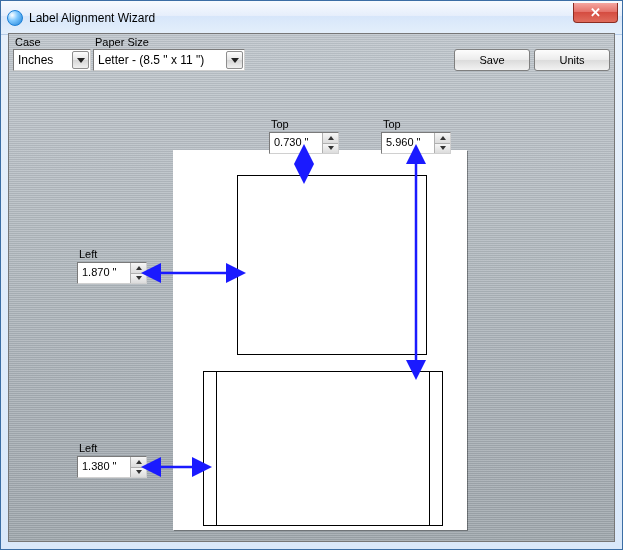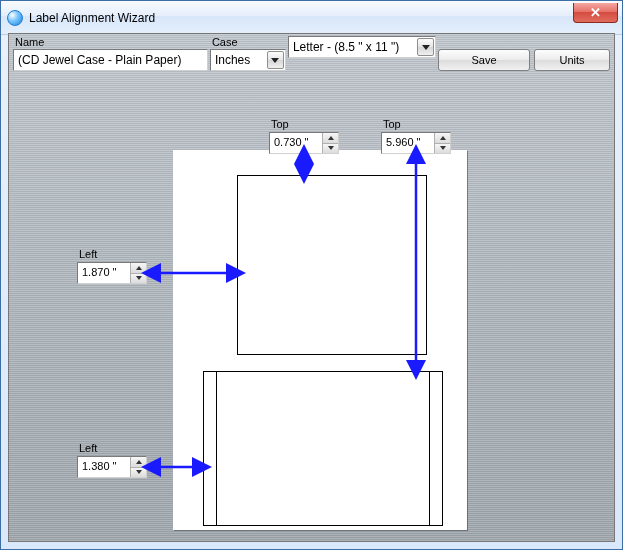--- a/index.html
+++ b/index.html
@@ -169,47 +169,44 @@
     <div class="title">Label Alignment Wizard</div>
     <div class="close-btn">
       <span>✕</span>
     </div>
   </div>
 
   <div class="content">
 
     <div class="toolbar-row">
 
-      <div class="toolbar-group" style="width:200px">
-        <div class="toolbar-label">Name</div>
-        <input class="text-input" value="(CD Jewel Case - Plain Paper)" style="">
-      </div>
 
       <div class="toolbar-group" style="width:78px">
         <div class="toolbar-label">Case</div>
         <div class="combo">
           <span>Inches</span>
           <div class="combo-btn">
               <div class="tri-down"></div>
             </div>
         </div>
       </div>
 
       <div class="toolbar-group" style="width:152px">
+        <div class="toolbar-label">Paper Size</div>
         <div class="combo">
           <span>Letter - (8.5 " x 11 ")</span>
           <div class="combo-btn">
               <div class="tri-down"></div>
             </div>
         </div>
       </div>
 
       <div class="toolbar-group" style="justify-content:flex-end;flex:1">
         <div style="display:flex;gap:4px;justify-content:flex-end">
-          <div class="push-button" style="width:92px">Save</div>
+          <div class="push-button" style="width:76px">Save</div>
           <div class="push-button" style="width:76px">Units</div>
         </div>
       </div>
 
     </div>
 
     <div class="canvas-area">
 
       <div class="paper" style="left:164px; top:72px; width:294px; height:380px">
 

